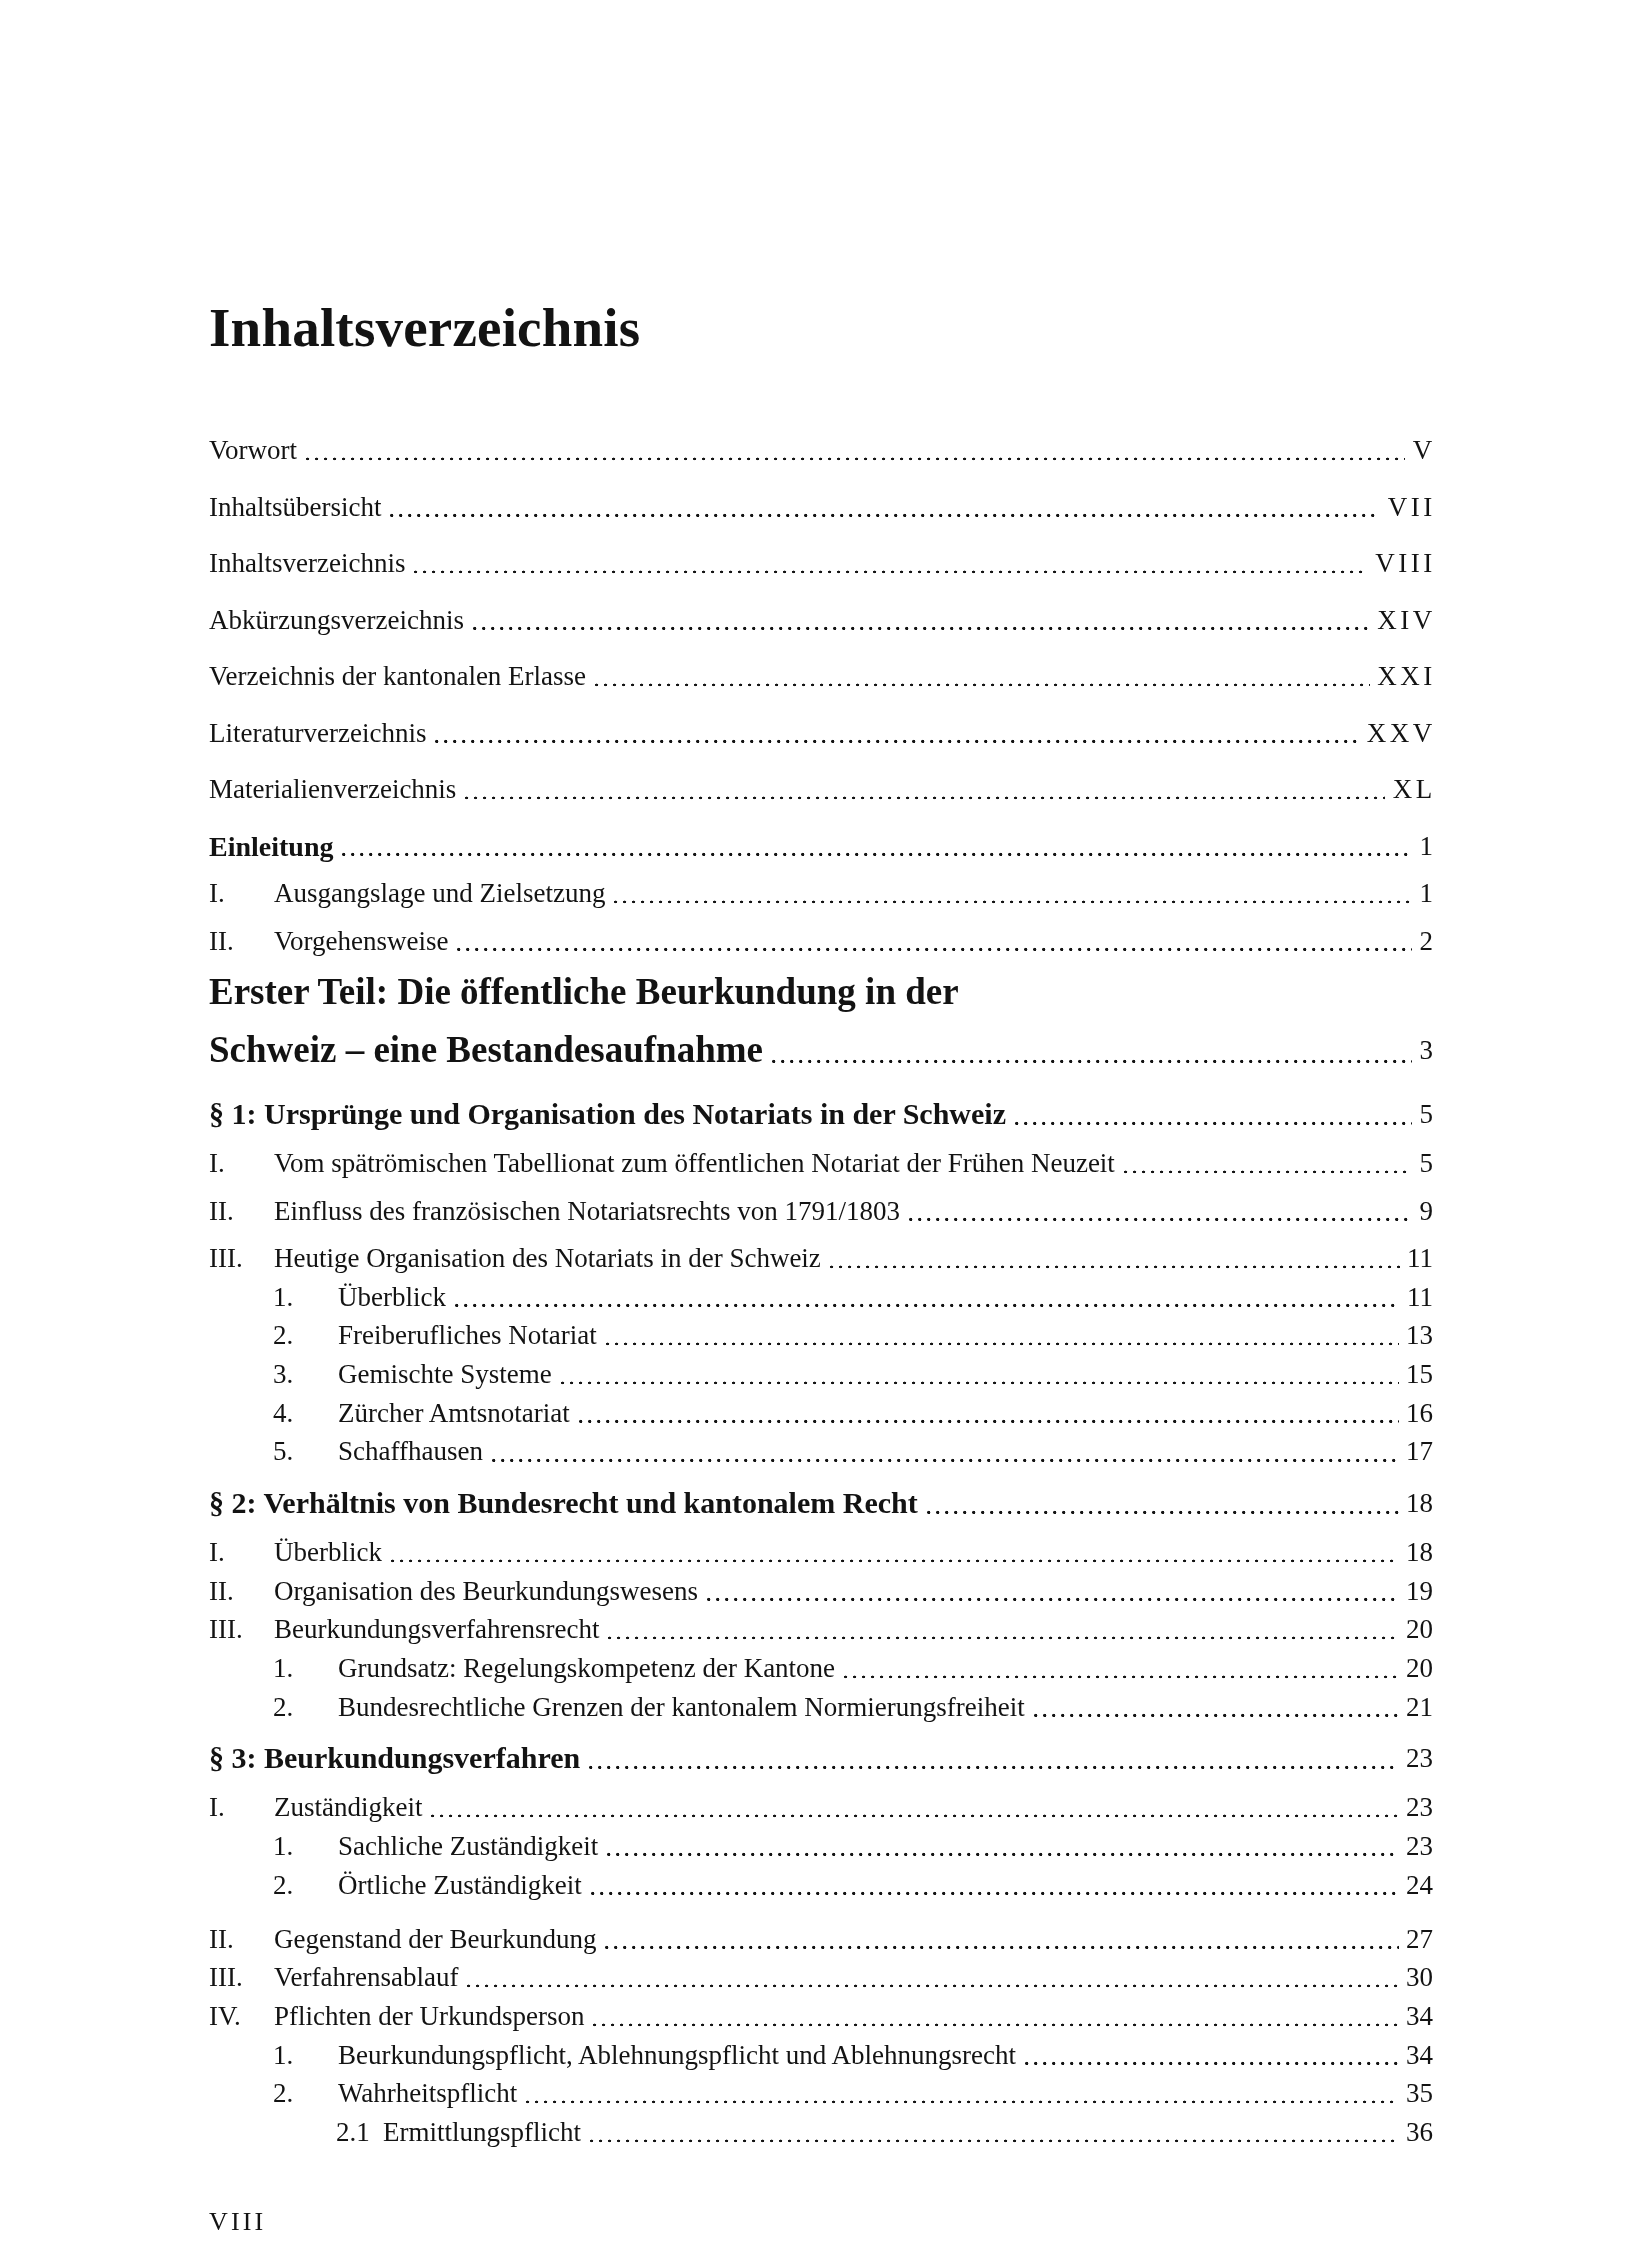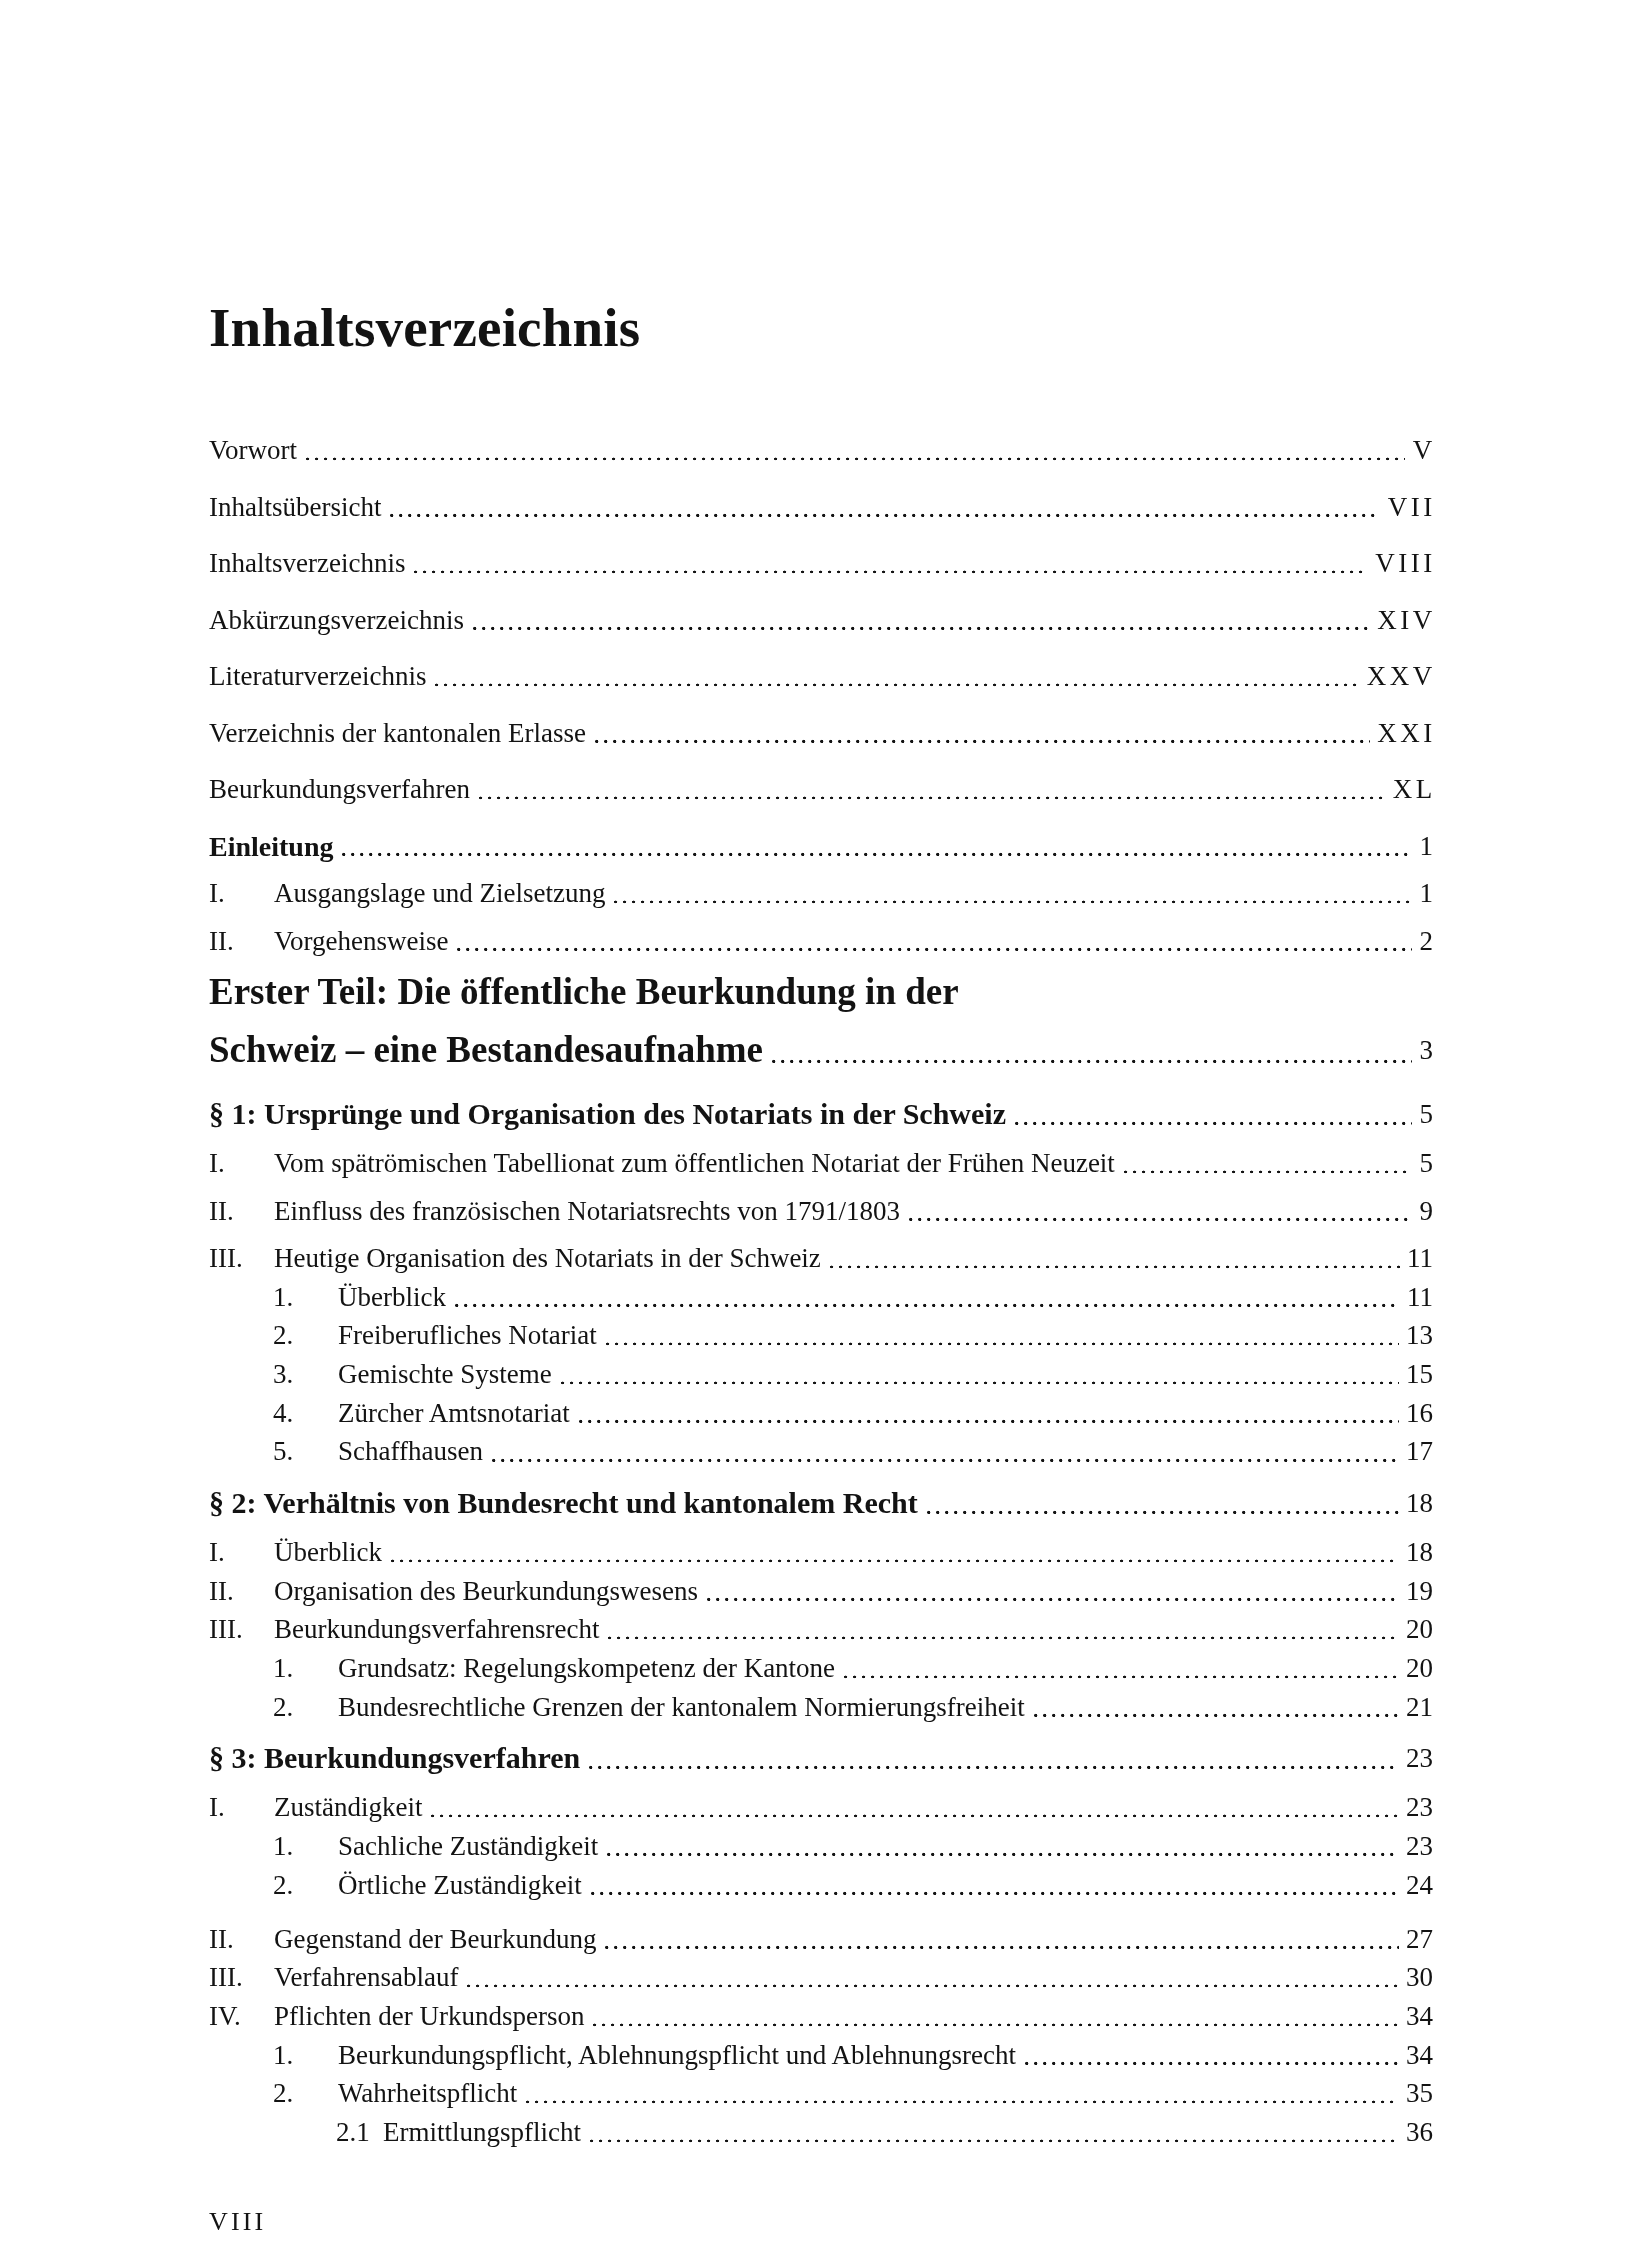--- a/index.html
+++ b/index.html
@@ -101,33 +101,33 @@
     <span class="pg pg-rm">VIII</span>
   </div>
       <div class="row row-fm">
 
     <span class="txt">Abkürzungsverzeichnis</span>
     <span class="leader"></span>
     <span class="pg pg-rm">XIV</span>
   </div>
       <div class="row row-fm">
 
+    <span class="txt">Verzeichnis der kantonalen Erlasse</span>
+    <span class="leader"></span>
+    <span class="pg pg-rm">XXI</span>
+  </div>
+      <div class="row row-fm">
+
     <span class="txt">Literaturverzeichnis</span>
     <span class="leader"></span>
     <span class="pg pg-rm">XXV</span>
   </div>
       <div class="row row-fm">
 
-    <span class="txt">Verzeichnis der kantonalen Erlasse</span>
-    <span class="leader"></span>
-    <span class="pg pg-rm">XXI</span>
-  </div>
-      <div class="row row-fm">
-
-    <span class="txt">Beurkundungsverfahren</span>
+    <span class="txt">Materialienverzeichnis</span>
     <span class="leader"></span>
     <span class="pg pg-rm">XL</span>
   </div>
       <div class="row row-bold">
 
     <span class="txt">Einleitung</span>
     <span class="leader"></span>
     <span class="pg">1</span>
   </div>
       <div class="row row-roman row-sp">

